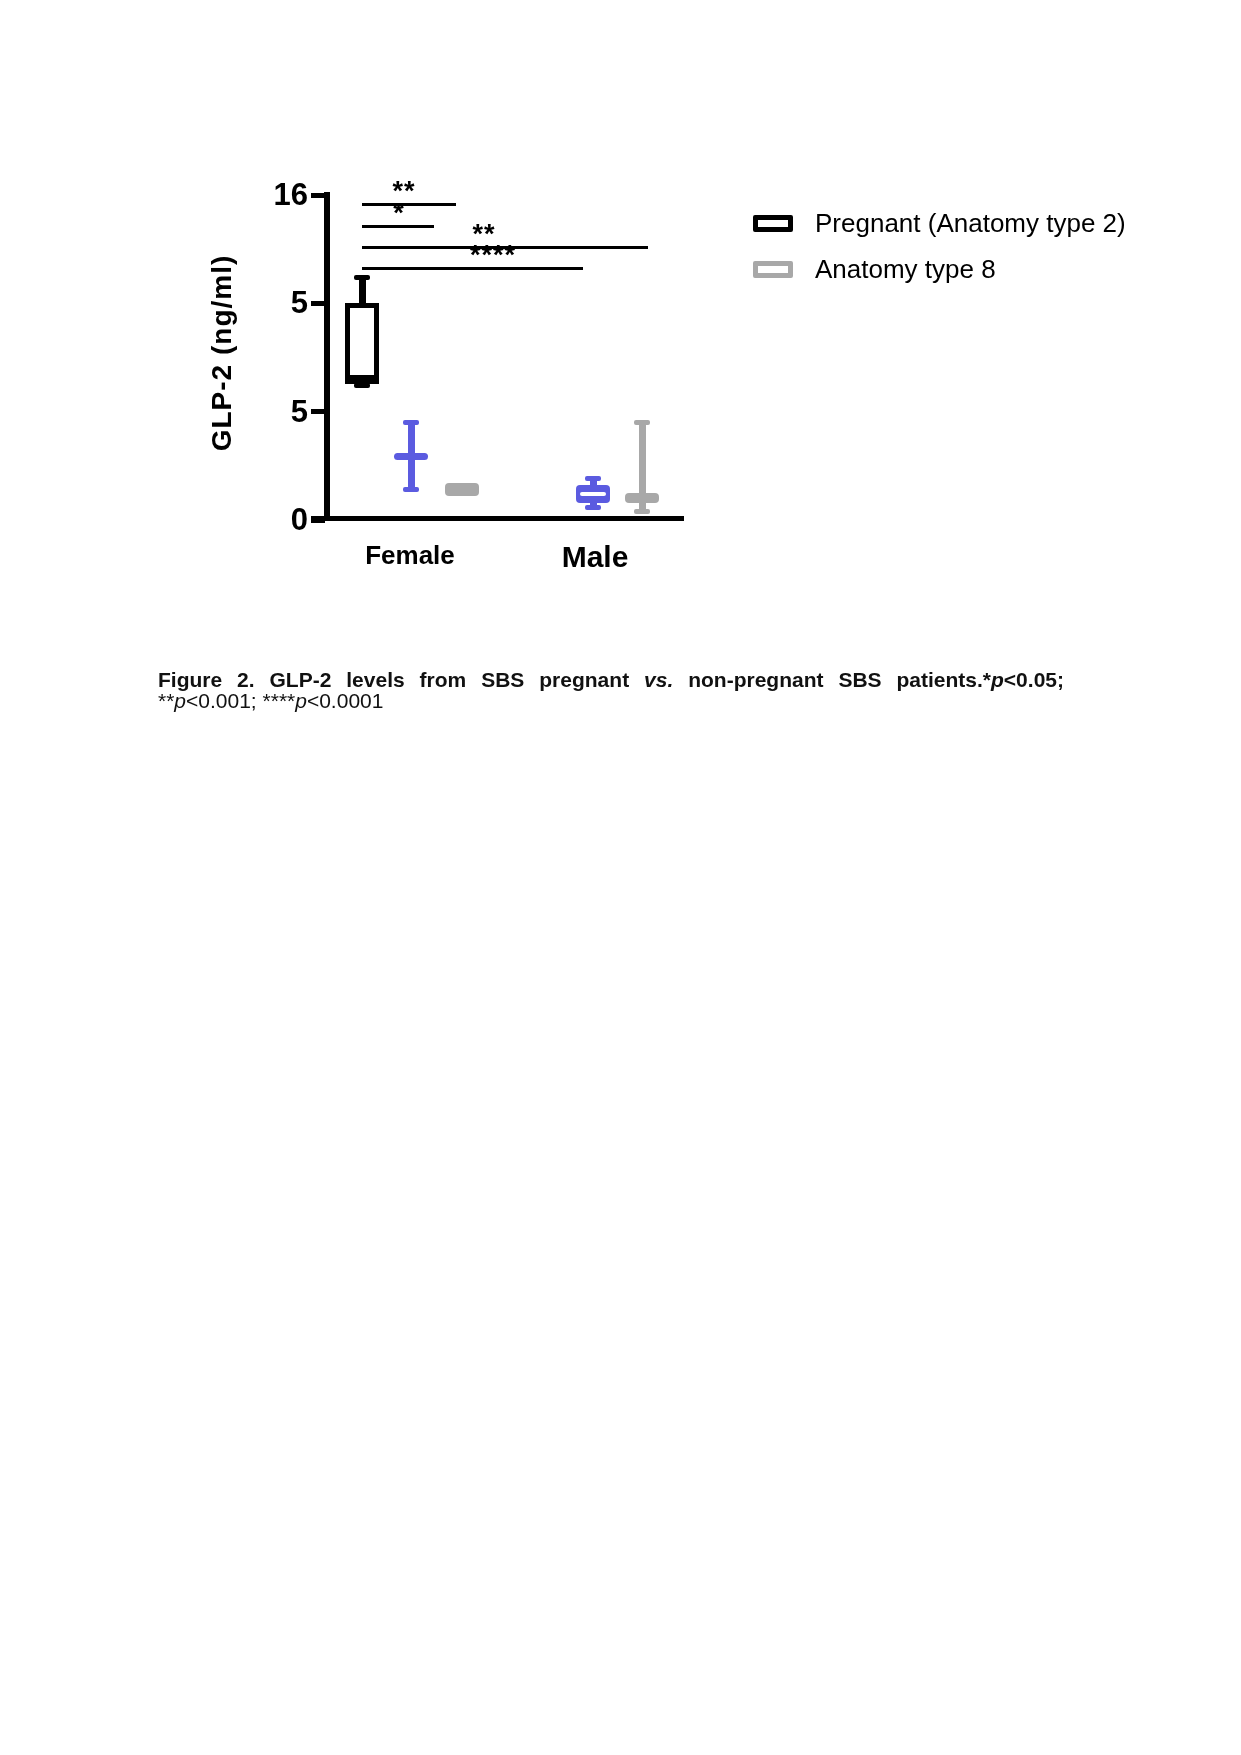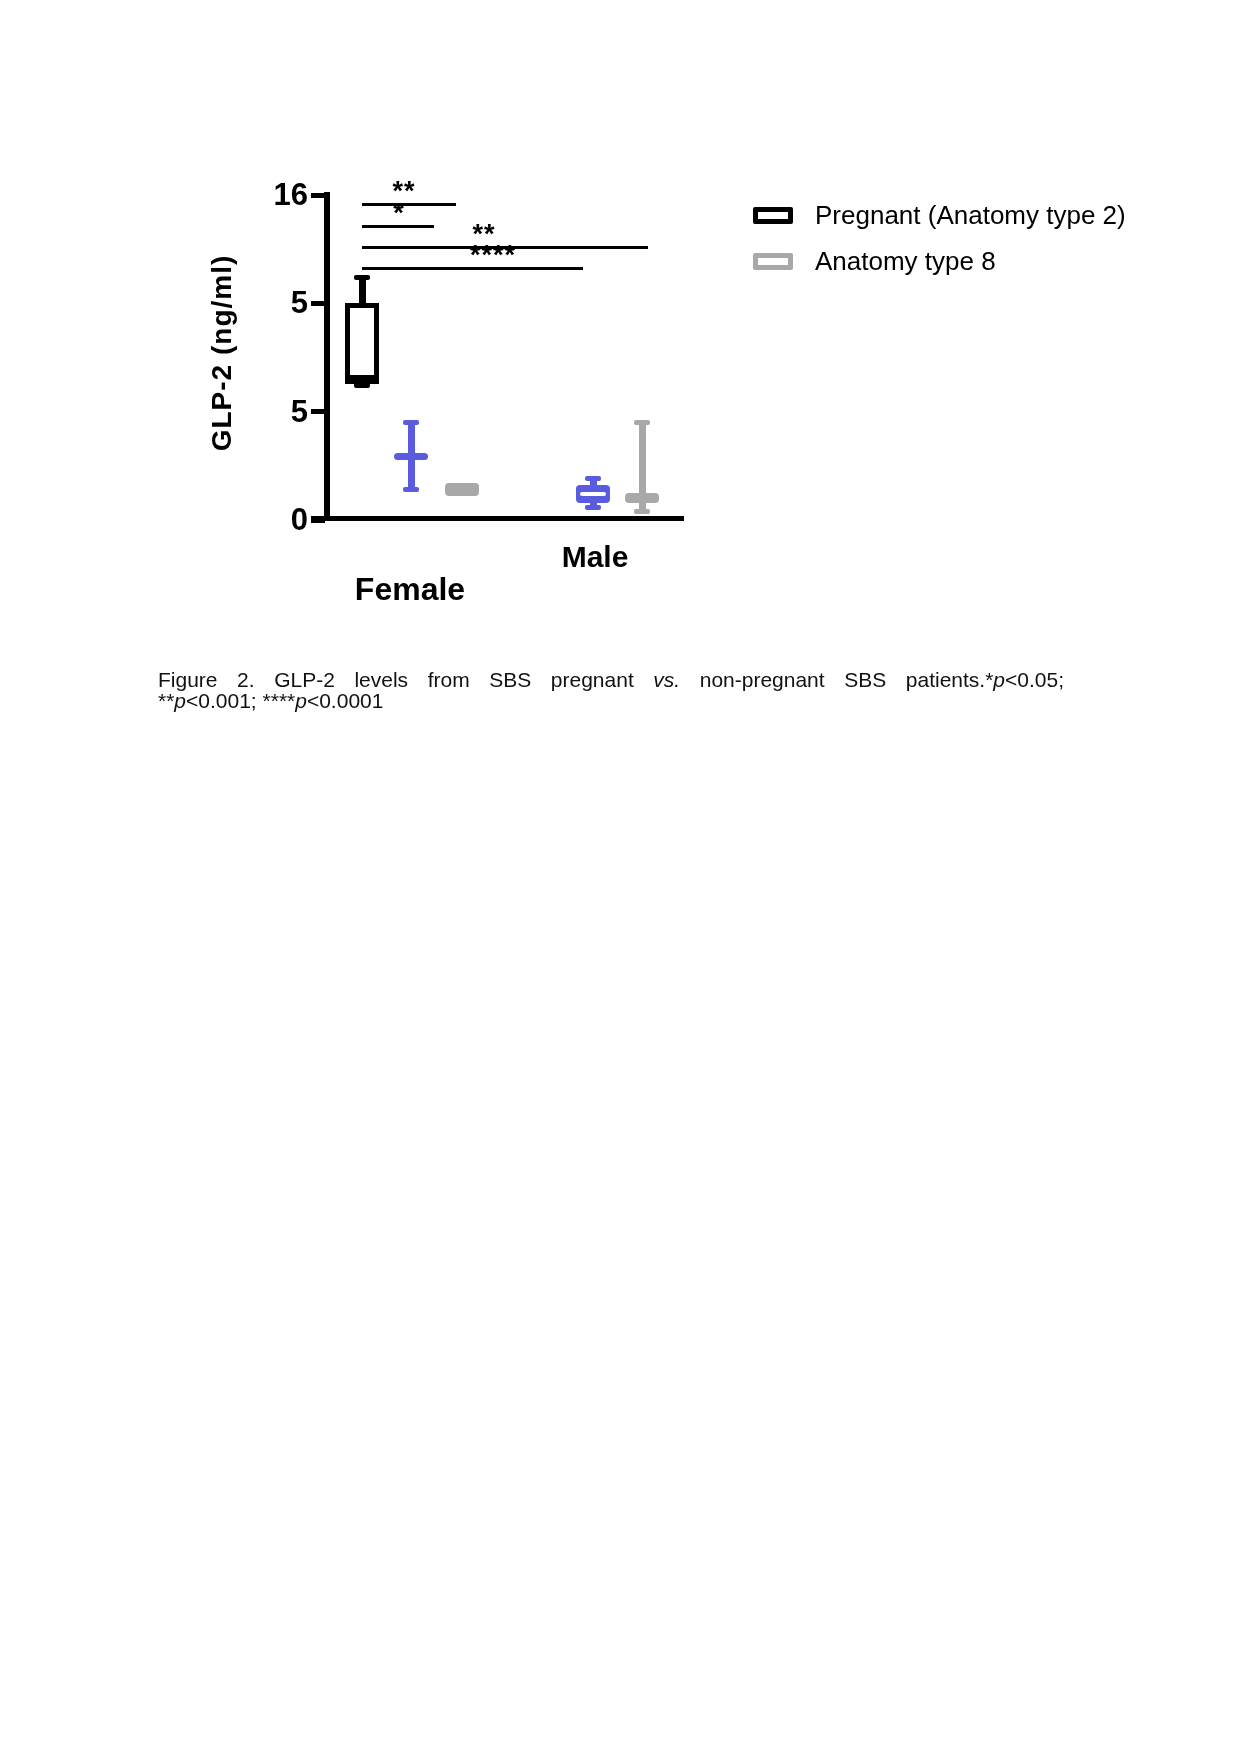--- a/index.html
+++ b/index.html
@@ -16,21 +16,21 @@
     position: absolute;
     left: 222px;
     top: 353px;
     transform: translate(-50%, -50%) rotate(-90deg);
     font-weight: bold;
     font-size: 28px;
     letter-spacing: 1px;
     color: #000;
     white-space: nowrap;
   }
-  .legend { position: absolute; left: 753px; top: 192px; }
+  .legend { position: absolute; left: 753px; top: 200px; }
   .lrow { display: flex; align-items: center; height: 46px; }
   .swatch {
     display: inline-block;
     width: 40px;
     height: 17px;
     box-sizing: border-box;
     border: 5px solid #000;
     background: #fff;
     border-radius: 2px;
     margin-right: 22px;
@@ -38,21 +38,21 @@
   }
   .ltext { font-size: 26px; color: #000; white-space: nowrap; }
   .caption {
     position: absolute;
     left: 158px;
     top: 669px;
     width: 906px;
     font-size: 21px;
     color: #111;
   }
-  .cap1 { text-align: justify; text-align-last: justify; line-height: 21px; }
+  .cap1 { text-align: justify; text-align-last: justify; line-height: 21px; font-weight: bold; }
   .cap2 { line-height: 21px; }
   .caption .it { font-style: italic; }
 </style>
 </head>
 <body>
 
 <div class="page">
 
   <div class="figure">
     <div id="chart">
@@ -86,21 +86,21 @@
         <div style="position: absolute; left: 634px; top: 508.833px; width: 16px; height: 5px; background: rgb(168, 168, 168); border-radius: 2px;"></div>
         <div style="position: absolute; left: 625px; top: 492.917px; width: 34px; height: 9.75px; box-sizing: border-box; background: rgb(168, 168, 168); border-radius: 4px;"></div>
         <div style="position: absolute; left: 362px; top: 203px; width: 94px; height: 3px; background: rgb(0, 0, 0);"></div>
         <div style="position: absolute; left: 404px; top: 178px; transform: translateX(-50%); font-size: 27px; font-weight: bold; line-height: 27px; letter-spacing: 1px; color: rgb(0, 0, 0); white-space: nowrap;">**</div>
         <div style="position: absolute; left: 362px; top: 224.5px; width: 72px; height: 3px; background: rgb(0, 0, 0);"></div>
         <div style="position: absolute; left: 399px; top: 199.5px; transform: translateX(-50%); font-size: 27px; font-weight: bold; line-height: 27px; letter-spacing: 1px; color: rgb(0, 0, 0); white-space: nowrap;">*</div>
         <div style="position: absolute; left: 362px; top: 245.5px; width: 286px; height: 3px; background: rgb(0, 0, 0);"></div>
         <div style="position: absolute; left: 484px; top: 220.5px; transform: translateX(-50%); font-size: 27px; font-weight: bold; line-height: 27px; letter-spacing: 1px; color: rgb(0, 0, 0); white-space: nowrap;">**</div>
         <div style="position: absolute; left: 362px; top: 266.5px; width: 221px; height: 3px; background: rgb(0, 0, 0);"></div>
         <div style="position: absolute; left: 493px; top: 241.5px; transform: translateX(-50%); font-size: 27px; font-weight: bold; line-height: 27px; letter-spacing: 1px; color: rgb(0, 0, 0); white-space: nowrap;">****</div>
-        <div style="position: absolute; left: 410px; top: 540px; transform: translateX(-50%); font-size: 32px; font-weight: bold; color: rgb(0, 0, 0); white-space: nowrap; margin-top: 31px;">Female</div>
+        <div style="position: absolute; left: 410px; top: 540px; transform: translateX(-50%); font-size: 26px; font-weight: bold; color: rgb(0, 0, 0); white-space: nowrap;">Female</div>
         <div style="position: absolute; left: 595px; top: 540px; transform: translateX(-50%); font-size: 30px; font-weight: bold; color: rgb(0, 0, 0); white-space: nowrap;">Male</div>
       </div>
 
     <div class="ylab">GLP-2 (ng/ml)</div>
 
     <div class="legend">
       <div class="lrow">
         <span class="swatch" style="border-color: rgb(0, 0, 0);"></span>
         <span class="ltext">Pregnant (Anatomy type 2)</span>
       </div>

